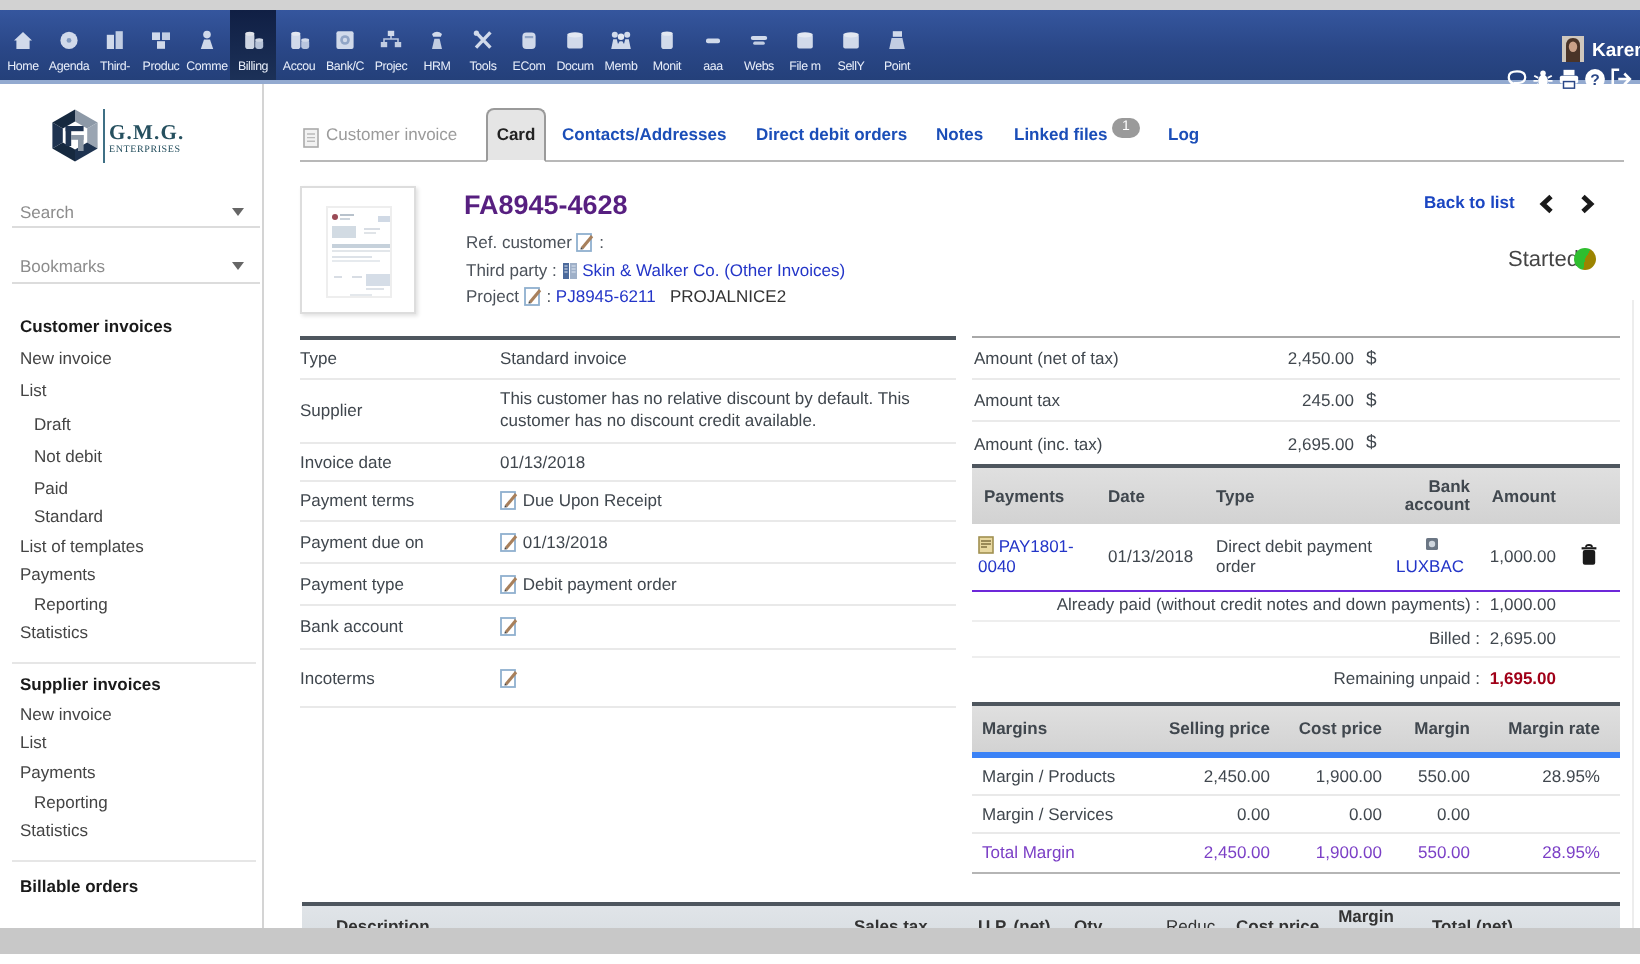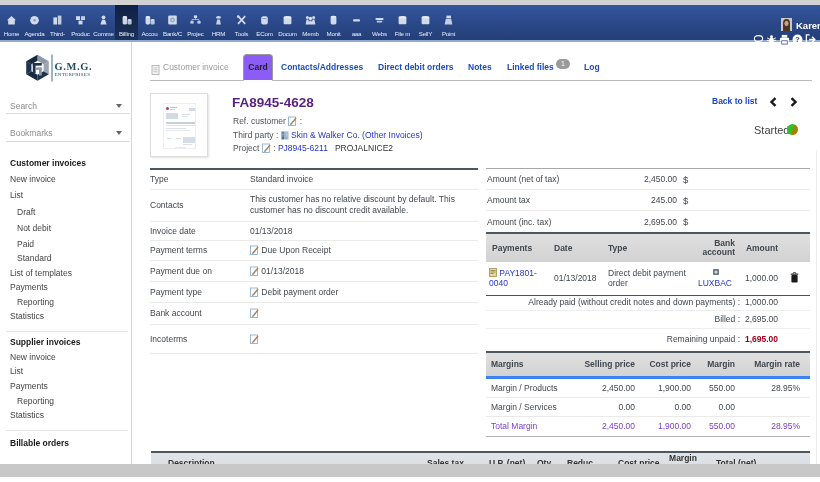--- a/index.html
+++ b/index.html
@@ -16,21 +16,21 @@
 .ticons svg{margin-left:2px;vertical-align:top}
 .sidebar-border{left:131px;top:42px;width:1px;height:422px;background:#d4d4d4}
 .rightline{left:816px;top:150px;width:1px;height:314px;background:#ededed}
 .sb-txt{color:#444;font-size:8.5px}
 .sb-head{color:#1a1a1a;font-size:8.5px;font-weight:bold}
 .sb-gray{color:#8c8c8c;font-size:8.5px}
 .hline{height:1px;background:#dcdcdc}
 .caret{width:0;height:0;border-left:3.5px solid transparent;border-right:3.5px solid transparent;border-top:4px solid #666}
 .tab{font-size:8.5px;font-weight:bold;color:#1b4eb8}
 .tabline{left:150px;top:80px;width:662px;height:1px;background:#b8b8b8}
-.cardtab{left:243px;top:54px;width:30px;height:27px;background:#8b5cf6;border:1px solid #9a9a9a;border-bottom:1px solid #fff;border-radius:4px 4px 0 0;text-align:center;line-height:25px;font-size:8.5px;font-weight:bold;color:#222;z-index:3}
+.cardtab{left:243px;top:54px;width:30px;height:27px;background:#e5e5e5;border:1px solid #9a9a9a;border-bottom:1px solid #fff;border-radius:4px 4px 0 0;text-align:center;line-height:25px;font-size:8.5px;font-weight:bold;color:#222;z-index:3}
 .badge{left:556px;top:59px;width:14px;height:10px;background:#9a9a9a;border-radius:5px;color:#fff;font-size:7px;text-align:center;line-height:10px}
 .title{font-size:13.5px;font-weight:bold;color:#571f80}
 .hdr{font-size:8.5px;color:#4c525a}
 .link{color:#2335c8;text-decoration:none}
 table{border-collapse:collapse;table-layout:fixed}
 td,th{font-size:8.5px;color:#40474e;vertical-align:middle;overflow:hidden}
 .ltab{left:150px;top:168px;width:328px}
 .ltab table{width:328px;border-top:2px solid #4e565e}
 .ltab td{border-bottom:1px solid #e9e9e9}
 .vcell{padding-left:13px}
@@ -333,21 +333,21 @@
 <colgroup>
         <col style="width:87px">
         <col>
       </colgroup>
 <tbody>
         <tr style="height:20px">
           <td>Type</td>
           <td class="vcell">Standard invoice</td>
         </tr>
 <tr style="height:32px">
-          <td>Contacts</td>
+          <td>Supplier</td>
           <td class="vcell" style="line-height:1.3">This customer has no relative discount by default. This customer has no discount credit available.</td>
         </tr>
 <tr style="height:19px">
           <td>Invoice date</td>
           <td class="vcell">01/13/2018</td>
         </tr>
 <tr style="height:20px">
           <td>Payment terms</td>
           <td class="vcell"><span class="ei"><svg width="9" height="10" viewBox="0 0 9 10">
                 <rect x="0.5" y="1" width="7" height="8.5" fill="#fff" stroke="#8fb0cf" stroke-width="0.9"></rect>
@@ -526,18 +526,18 @@
         </tr>
 </tbody>
     </table>
 </div>
 <div class="abs" style="left:151px;top:451px;width:659px;height:13px;overflow:hidden">
 <div style="width:659px;height:30px;border-top:2px solid #4e565e;background:linear-gradient(180deg,#e0e4e8,#d4dade)">
 <div class="abs" style="left:17px;top:7px;font-weight:bold;font-size:8.5px;color:#333">Description</div>
 <div class="abs" style="left:276px;top:7px;font-weight:bold;font-size:8.5px;color:#333">Sales tax</div>
 <div class="abs" style="left:338px;top:7px;font-weight:bold;font-size:8.5px;color:#333">U.P. (net)</div>
 <div class="abs" style="left:386px;top:7px;font-weight:bold;font-size:8.5px;color:#333">Qty</div>
-<div class="abs" style="left:416px;top:7px;font-weight:bold;font-size:8.5px;color:#333">Reduc.</div>
+<div class="abs" style="left:432px;top:7px;font-weight:normal;font-size:8.5px;color:#333">Reduc.</div>
 <div class="abs" style="left:467px;top:7px;font-weight:bold;font-size:8.5px;color:#333">Cost price</div>
 <div class="abs" style="left:510px;top:3px;font-weight:bold;font-size:8.5px;color:#333;text-align:center;width:44px;line-height:1.15">Margin rate</div>
 <div class="abs" style="left:565px;top:7px;font-weight:bold;font-size:8.5px;color:#333">Total (net)</div>
 </div>
 </div>
 <div class="abs grayband"></div>
 </body></html>

